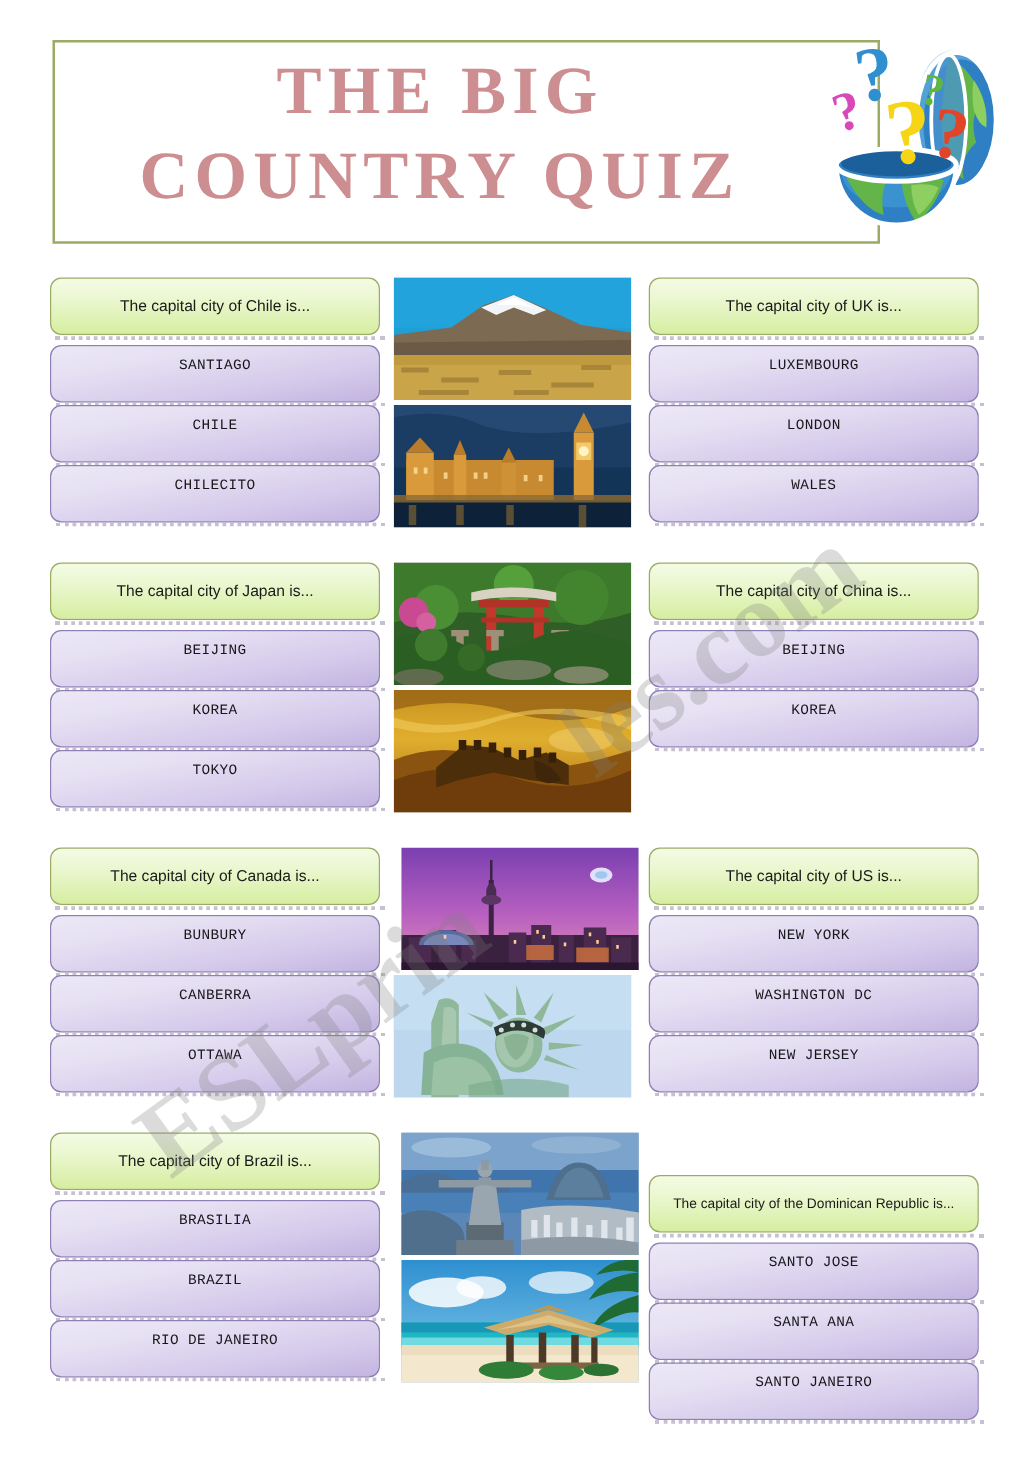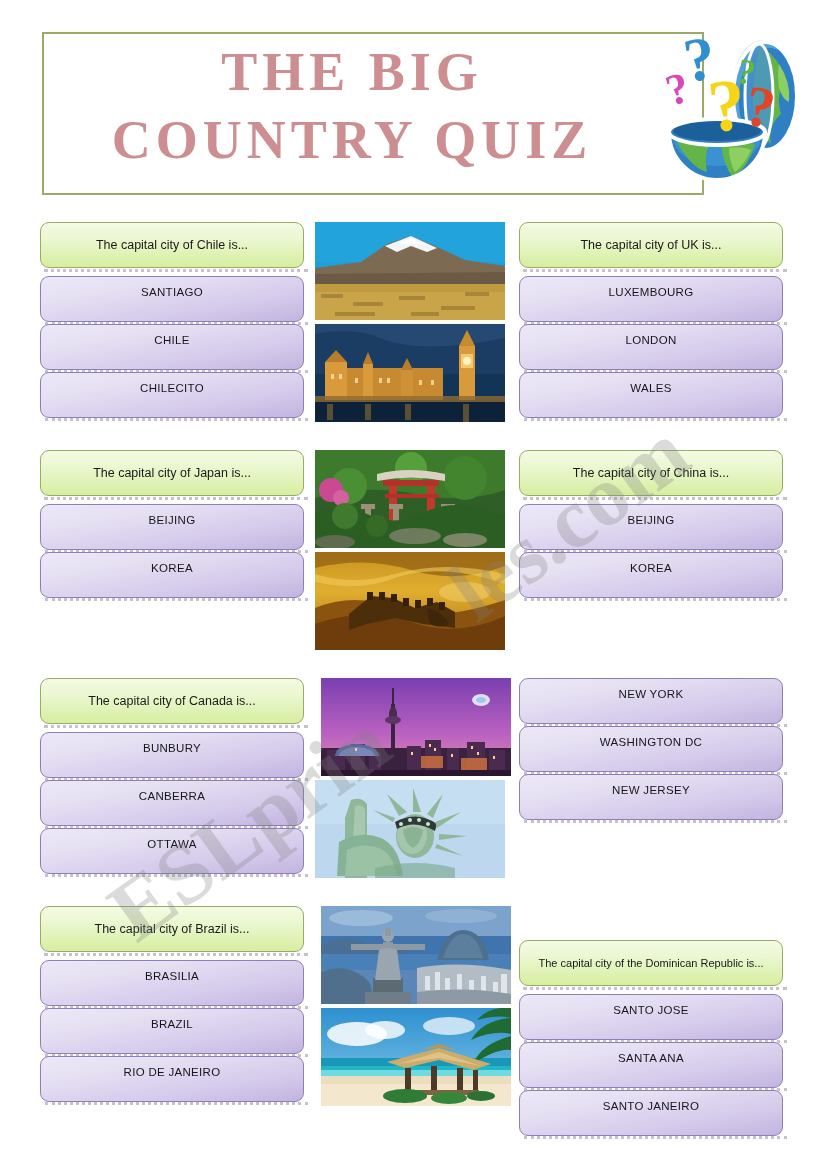--- a/index.html
+++ b/index.html
@@ -113,20 +113,21 @@
     box-sizing: border-box;
     border: 1px solid #8f7fb5;
     border-radius: 9px;
     background: linear-gradient(170deg, #ece8f6 0%, #e6e0f3 28%, #d3c8ea 72%, #c2b4e0 100%);
     font-size: 11.5px;
     color: #17171a;
     text-align: center;
     padding-top: 9px;
     margin-bottom: 2px;
     letter-spacing: .3px;
+    font-family: Liberation Mono, monospace;
   }
   .a-box::after {
     content: "";
     position: absolute;
     left: 4px; right: -5px;
     bottom: -4px;
     height: 3px;
     border-bottom: 3px dotted #b9b1cb;
     opacity: .8;
   }
@@ -284,20 +285,21 @@
         <div class="a-box">LONDON</div>
         <div class="a-box">WALES</div>
       </div>
     </div>
 
     <div class="quiz-row r2">
       <div class="col-left">
         <div class="q-box">The capital city of Japan is...</div>
         <div class="a-box">BEIJING</div>
         <div class="a-box">KOREA</div>
+        <div class="a-box">TOKYO</div>
       </div>
 
       <div class="col-mid">
         <div class="pic">
           <svg viewBox="0 0 190 98" preserveAspectRatio="none">
             <rect width="190" height="98" fill="#2f5f27"></rect>
             <path d="M0 0 H190 V40 q-40 14 -90 4 q-50 -10 -100 4 Z" fill="#3d7a2c"></path>
             <circle cx="34" cy="36" r="18" fill="#4b8f34"></circle>
             <circle cx="150" cy="28" r="22" fill="#43842f"></circle>
             <circle cx="96" cy="18" r="16" fill="#56a03c"></circle>
@@ -456,20 +458,21 @@
               <path d="M120 42 L146 32 L122 48 Z"></path>
               <path d="M124 54 L152 56 L124 60 Z"></path>
               <path d="M122 64 L148 76 L120 68 Z"></path>
             </g>
             <path d="M60 88 q40 -10 80 0 l0 10 l-80 0 Z" fill="#7aa98a" opacity=".6"></path>
           </svg>
         </div>
       </div>
 
       <div class="col-right">
+        <div class="q-box">The capital city of US is...</div>
         <div class="a-box">NEW YORK</div>
         <div class="a-box">WASHINGTON DC</div>
         <div class="a-box">NEW JERSEY</div>
       </div>
     </div>
 
     <div class="quiz-row r4">
       <div class="col-left">
         <div class="q-box">The capital city of Brazil is...</div>
         <div class="a-box">BRASILIA</div>

